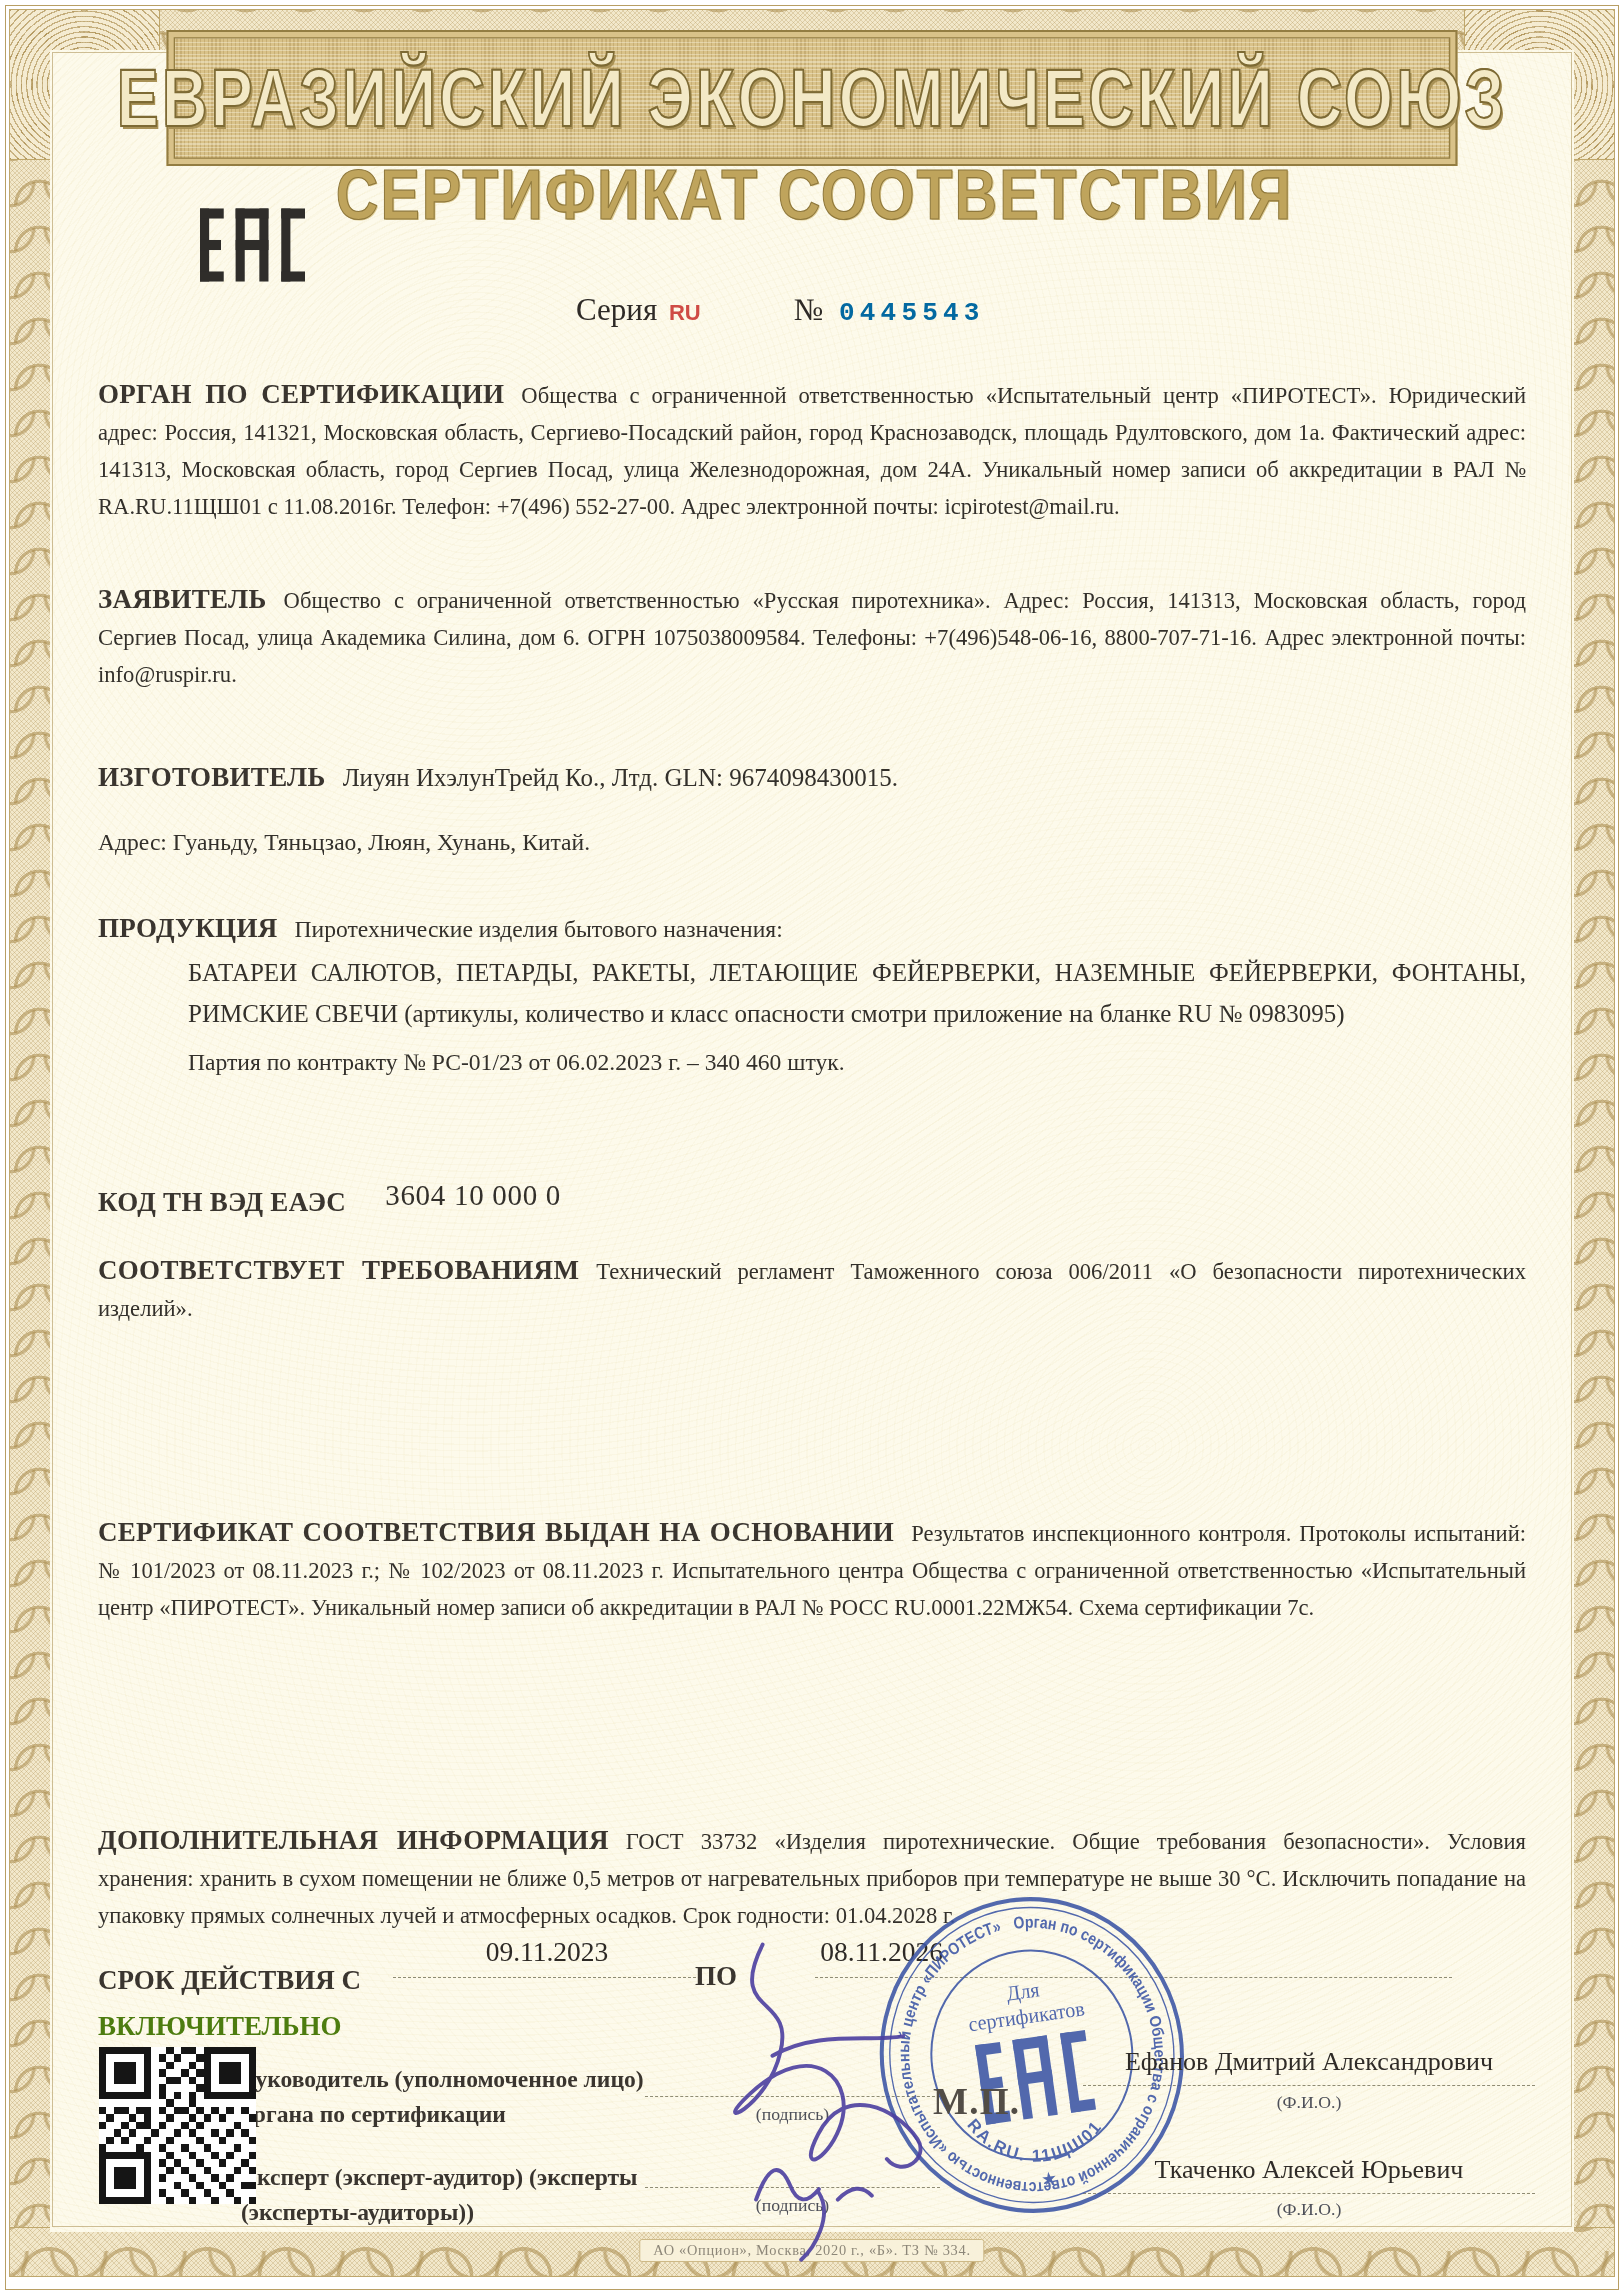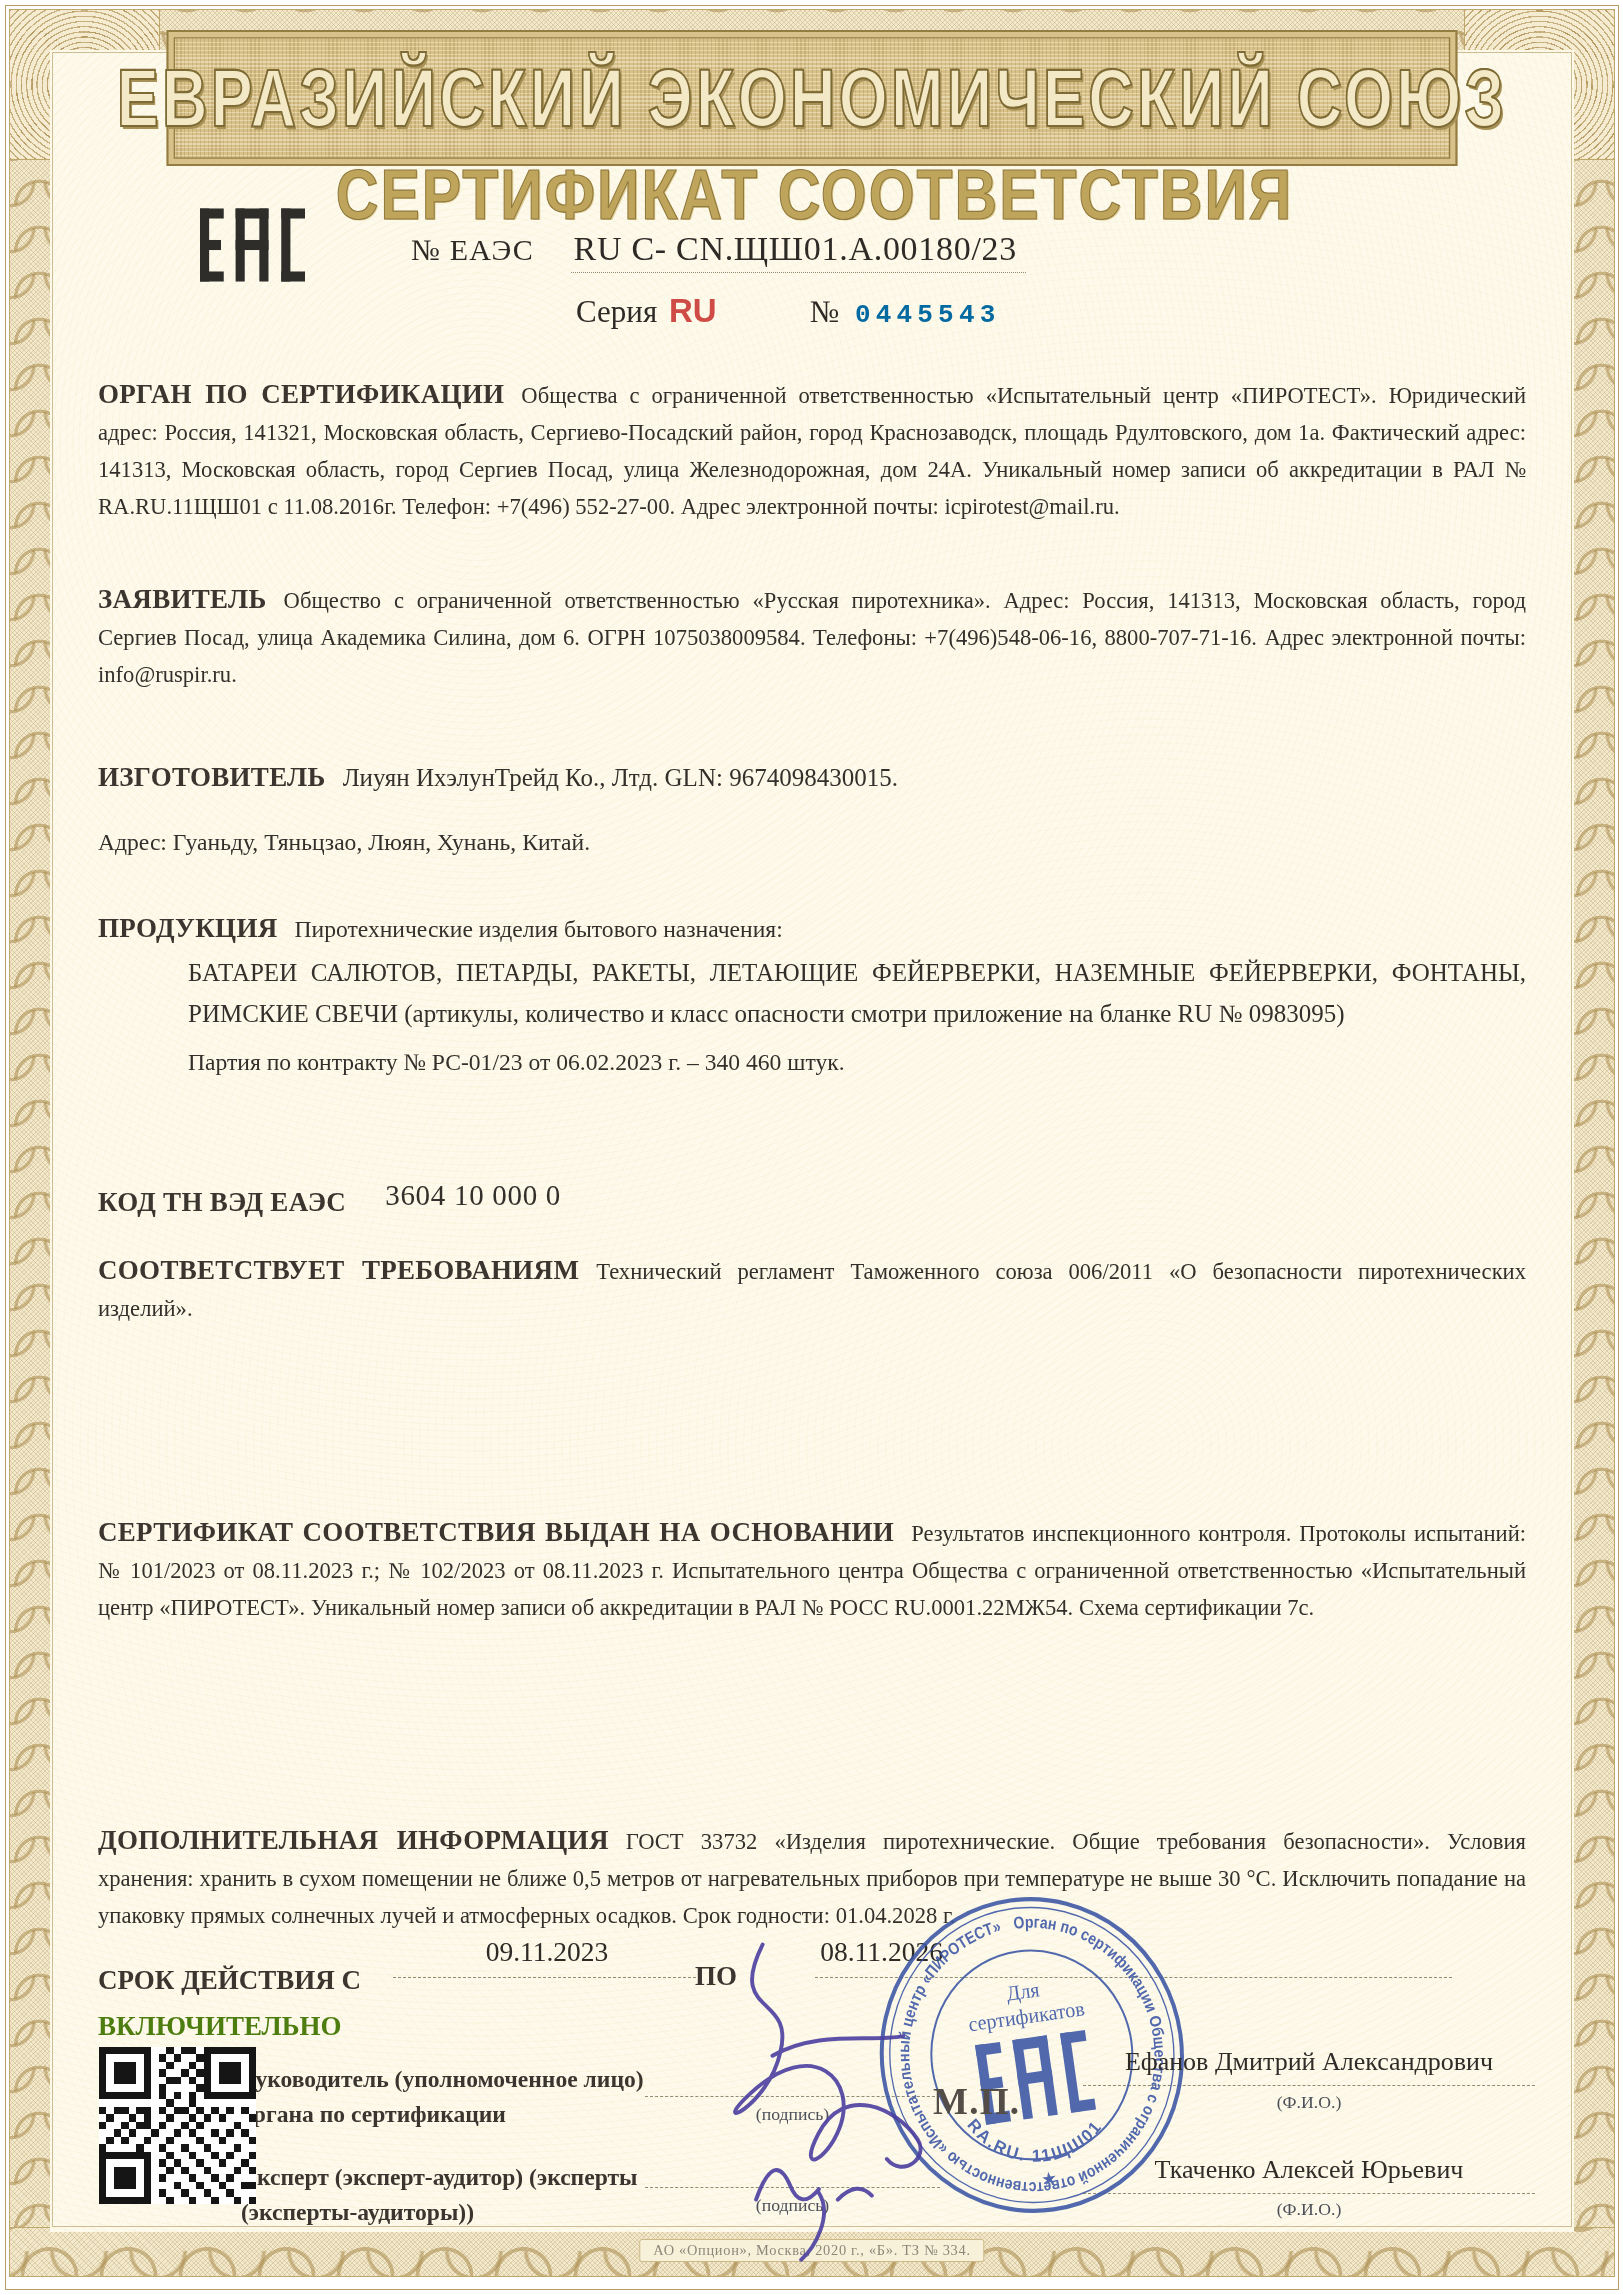--- a/index.html
+++ b/index.html
@@ -64,21 +64,21 @@
     font-family:"Liberation Sans",sans-serif;font-weight:700;font-size:59px;letter-spacing:2px;
     transform:scaleY(1.18);color:#bfa45c;white-space:nowrap;
     -webkit-text-stroke:1px #8f783c;
     text-shadow:1.3px 1.3px 0 #dcca92;
   }
   .no-row{position:absolute;top:230px;left:411px;z-index:2;font-size:30px;color:#2e2a26;}
   .no-row .no-label{font-size:30px;letter-spacing:1.3px;margin-right:37px;}
   .no-row .no-value{font-size:34px;letter-spacing:0.7px;border-bottom:1.3px dotted #8f8c74;padding:0 9.2px 5.2px 2.6px;}
   .series-row{position:absolute;top:292px;left:576px;z-index:2;font-size:31px;}
   .series-row .series-label{margin-right:11.8px;}
-  .series-row .series-value{color:#cf4b45;font-weight:bold;font-family:"Liberation Sans",sans-serif;font-size:33px;}
+  .series-row .series-value{color:#cf4b45;font-weight:bold;font-family:"Liberation Sans",sans-serif;font-size:22px;}
   .series-row .num-sign{margin-left:93px;margin-right:15.7px;}
   .series-row .blank-number{
     color:#0369a1;font-family:"Liberation Mono",monospace;font-weight:bold;font-size:26px;letter-spacing:5.2px;
   }
 
   
   .sec{position:absolute;left:98px;right:98px;text-align:justify;font-size:22.6px;line-height:37px;color:#33302b;z-index:2;}
   .lbl{font-size:27px;font-weight:bold;letter-spacing:0.3px;color:#3a352f;margin-right:17px;}
   .sec-org{top:353px;}
   .sec-app{top:558px;}
@@ -170,23 +170,20 @@
         <rect x="78" y="0" width="72" height="22"></rect>
           <rect x="78" y="69" width="72" height="22"></rect>
         <rect x="178" y="0" width="20" height="160"></rect>
           <rect x="178" y="0" width="52" height="22"></rect>
         <rect x="178" y="138" width="52" height="22"></rect>
       </g>
     </svg>
   </div>
 
   <div class="cert-title">СЕРТИФИКАТ СООТВЕТСТВИЯ</div>
-  <div class="no-row">
-    <span class="no-label">№ ЕАЭС</span><span class="no-value">RU C- CN.ЩШ01.А.00180/23</span>
-  </div>
   <div class="series-row">
     <span class="series-label">Серия</span><span class="series-value">RU</span><span class="num-sign">№</span><span class="blank-number">0445543</span>
   </div>
 
   <p class="sec sec-org">
     <span class="lbl">ОРГАН ПО СЕРТИФИКАЦИИ</span><span>Общества с ограниченной ответственностью «Испытательный центр «ПИРОТЕСТ». Юридический адрес: Россия, 141321, Московская область, Сергиево-Посадский район, город Краснозаводск, площадь Рдултовского, дом 1а. Фактический адрес: 141313, Московская область, город Сергиев Посад, улица Железнодорожная, дом 24А. Уникальный номер записи об аккредитации в РАЛ № RA.RU.11ЩШ01 с 11.08.2016г. Телефон: +7(496) 552-27-00. Адрес электронной почты: icpirotest@mail.ru.</span>
   </p>
 
   <p class="sec sec-app">
     <span class="lbl">ЗАЯВИТЕЛЬ</span><span>Общество с ограниченной ответственностью «Русская пиротехника». Адрес: Россия, 141313, Московская область, город Сергиев Посад, улица Академика Силина, дом 6. ОГРН 1075038009584. Телефоны: +7(496)548-06-16, 8800-707-71-16. Адрес электронной почты: info@ruspir.ru.</span>

